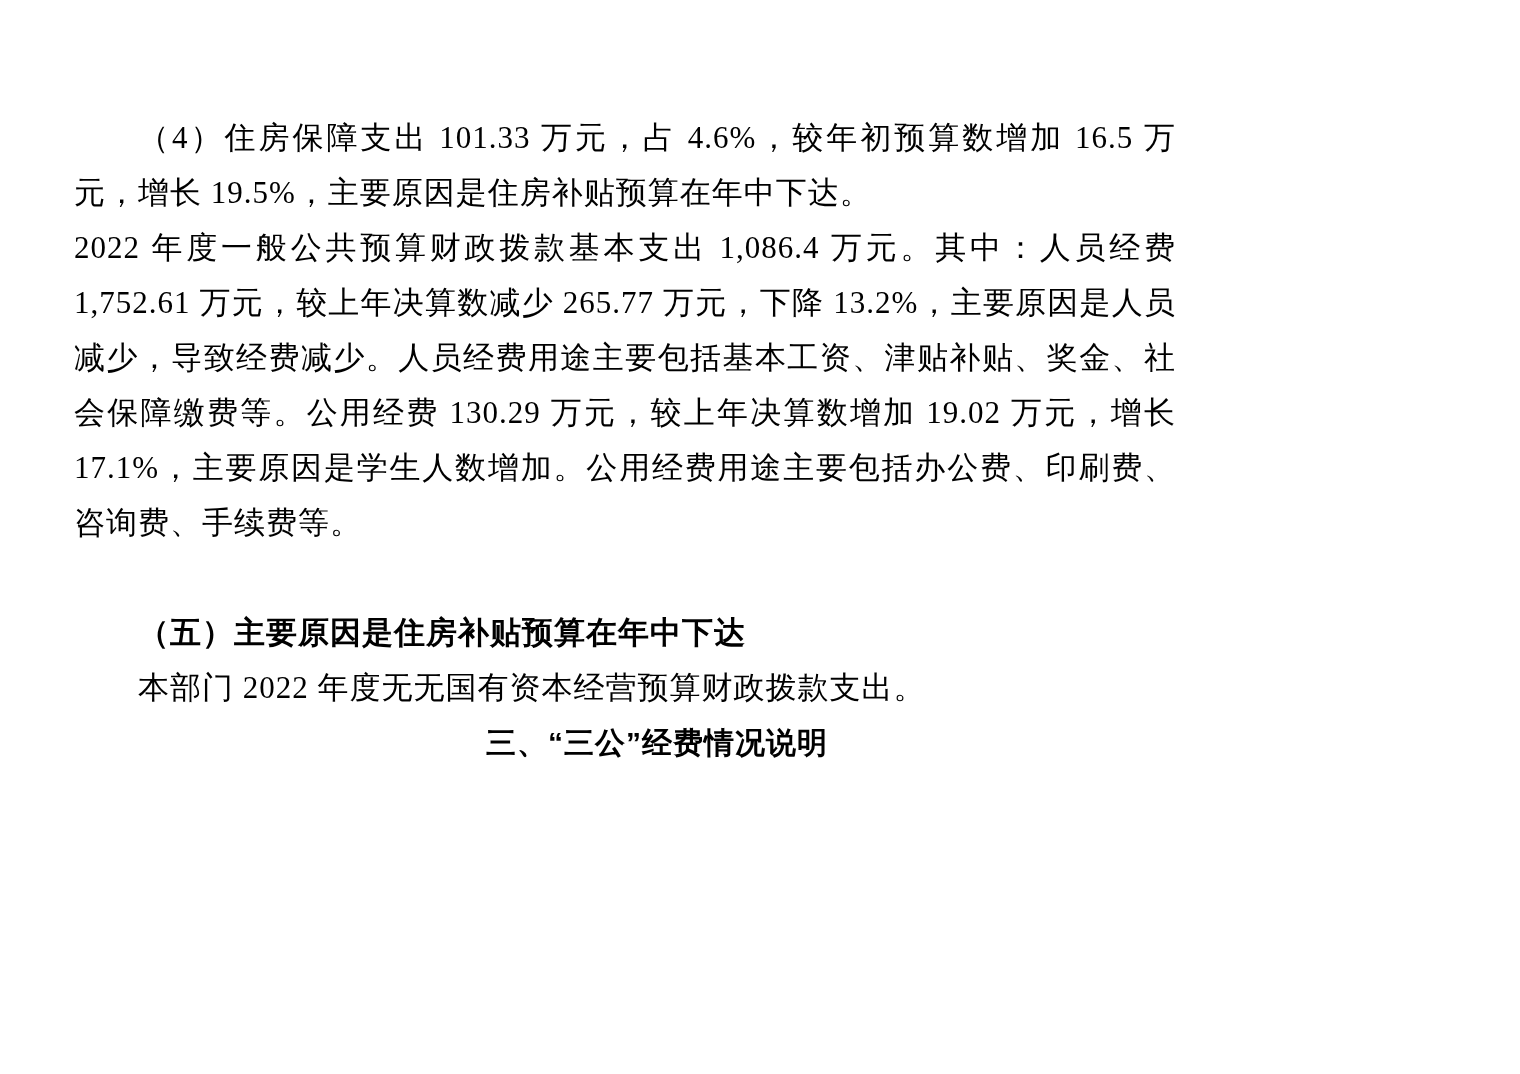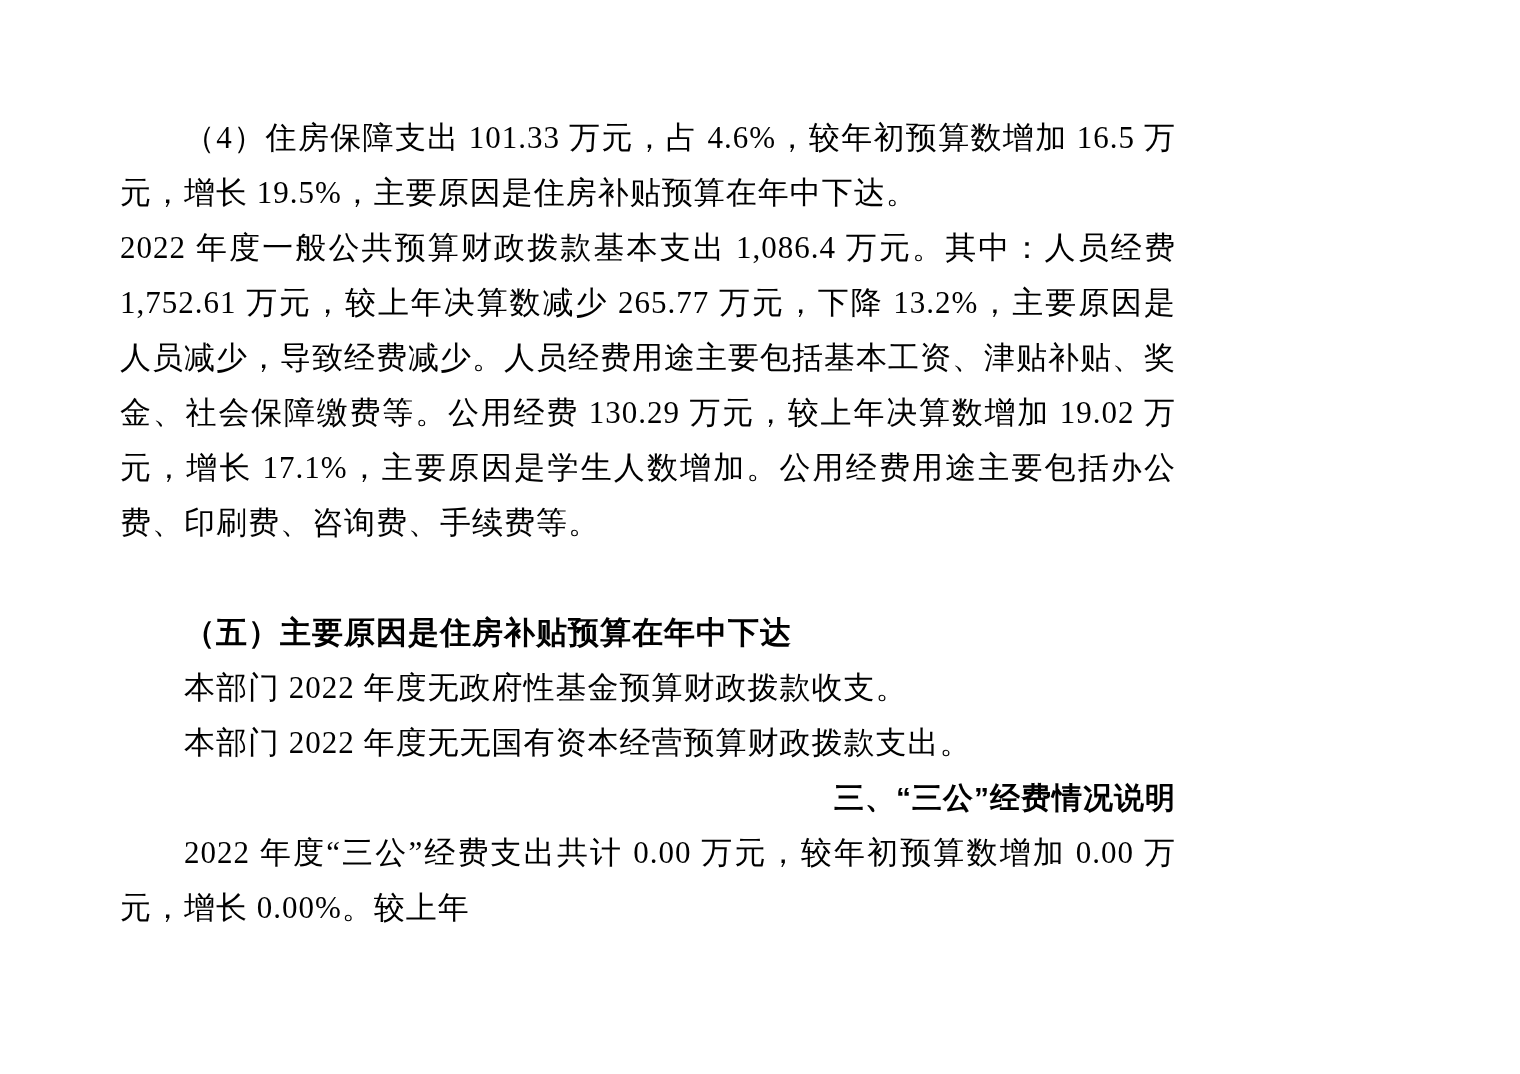--- a/index.html
+++ b/index.html
@@ -8,21 +8,21 @@
     height: 1074px;
     background: #ffffff;
   }
   body {
     font-family: "Liberation Serif", "DejaVu Serif", serif;
     color: #000000;
   }
   .page {
     width: 1284px;
     height: 1074px;
-    padding: 110px 108px 0 120px;
+    padding: 110px 108px 0 74px;
     overflow: hidden;
     background: #ffffff;
   }
   .block {
     font-size: 31px;
     line-height: 55px;
     text-align: justify;
     letter-spacing: 1px;
   }
   .para-indent { text-indent: 64px; }
@@ -30,42 +30,40 @@
   .heading-kai {
     font-weight: bold;
     text-indent: 64px;
     text-align: left;
   }
   .heading-sans {
     font-family: "Liberation Sans", "DejaVu Sans", sans-serif;
     font-weight: bold;
     font-size: 30px;
     text-indent: 64px;
-    text-align: right;
+    text-align: center;
   }
   .single-line { text-align: left; }
   .spacer { height: 55px; }
 </style>
 </head>
 <body>
 
 <div class="page">
 
   <div class="block para-indent">（4）住房保障支出 101.33 万元，占 4.6%，较年初预算数增加 16.5 万元，增长 19.5%，主要原因是住房补贴预算在年中下达。</div>
 
 
   <div class="block no-indent">2022 年度一般公共预算财政拨款基本支出 1,086.4 万元。其中：人员经费 1,752.61 万元，较上年决算数减少 265.77 万元，下降 13.2%，主要原因是人员减少，导致经费减少。人员经费用途主要包括基本工资、津贴补贴、奖金、社会保障缴费等。公用经费 130.29 万元，较上年决算数增加 19.02 万元，增长 17.1%，主要原因是学生人数增加。公用经费用途主要包括办公费、印刷费、咨询费、手续费等。</div>
 
   <div class="spacer"></div>
 
   <div class="block heading-kai">（五）主要原因是住房补贴预算在年中下达</div>
 
-  <div class="block para-indent single-line">本部门 2022 年度无政府性基金预算财政拨款收支。</div>
 
 
   <div class="block para-indent single-line">本部门 2022 年度无无国有资本经营预算财政拨款支出。</div>
 
   <div class="block heading-sans">三、“三公”经费情况说明</div>
 
 
-  <div class="block para-indent">2022 年度“三公”经费支出共计 0.00 万元，较年初预算数增加 0.00 万元，增长 0.00%。较上年</div>
 
 </div>
 
 </body></html>

